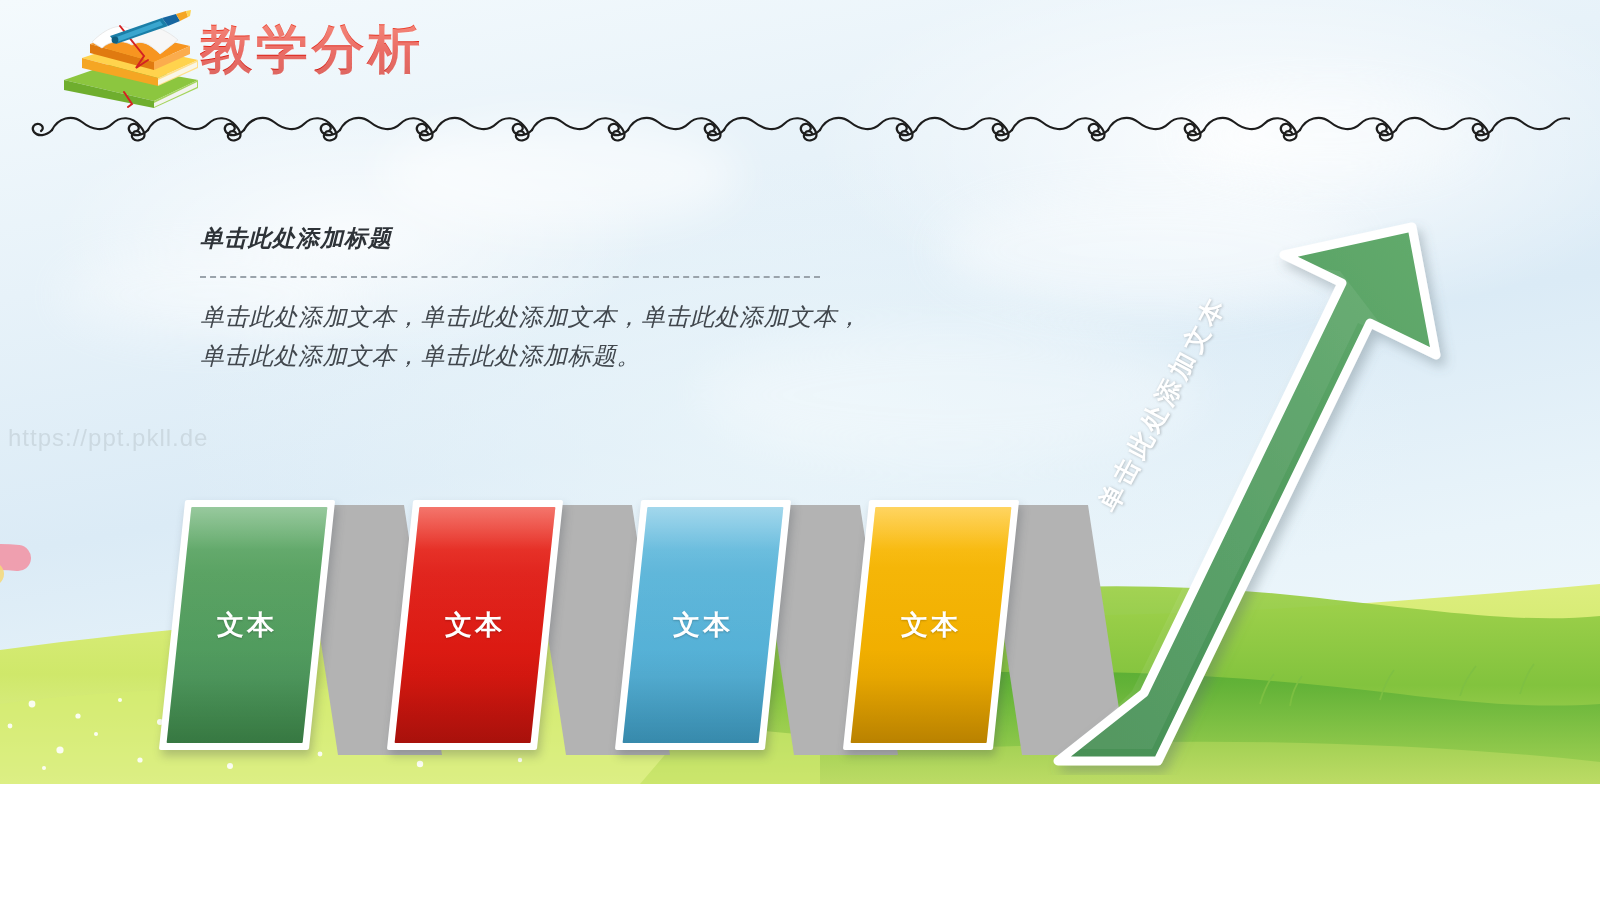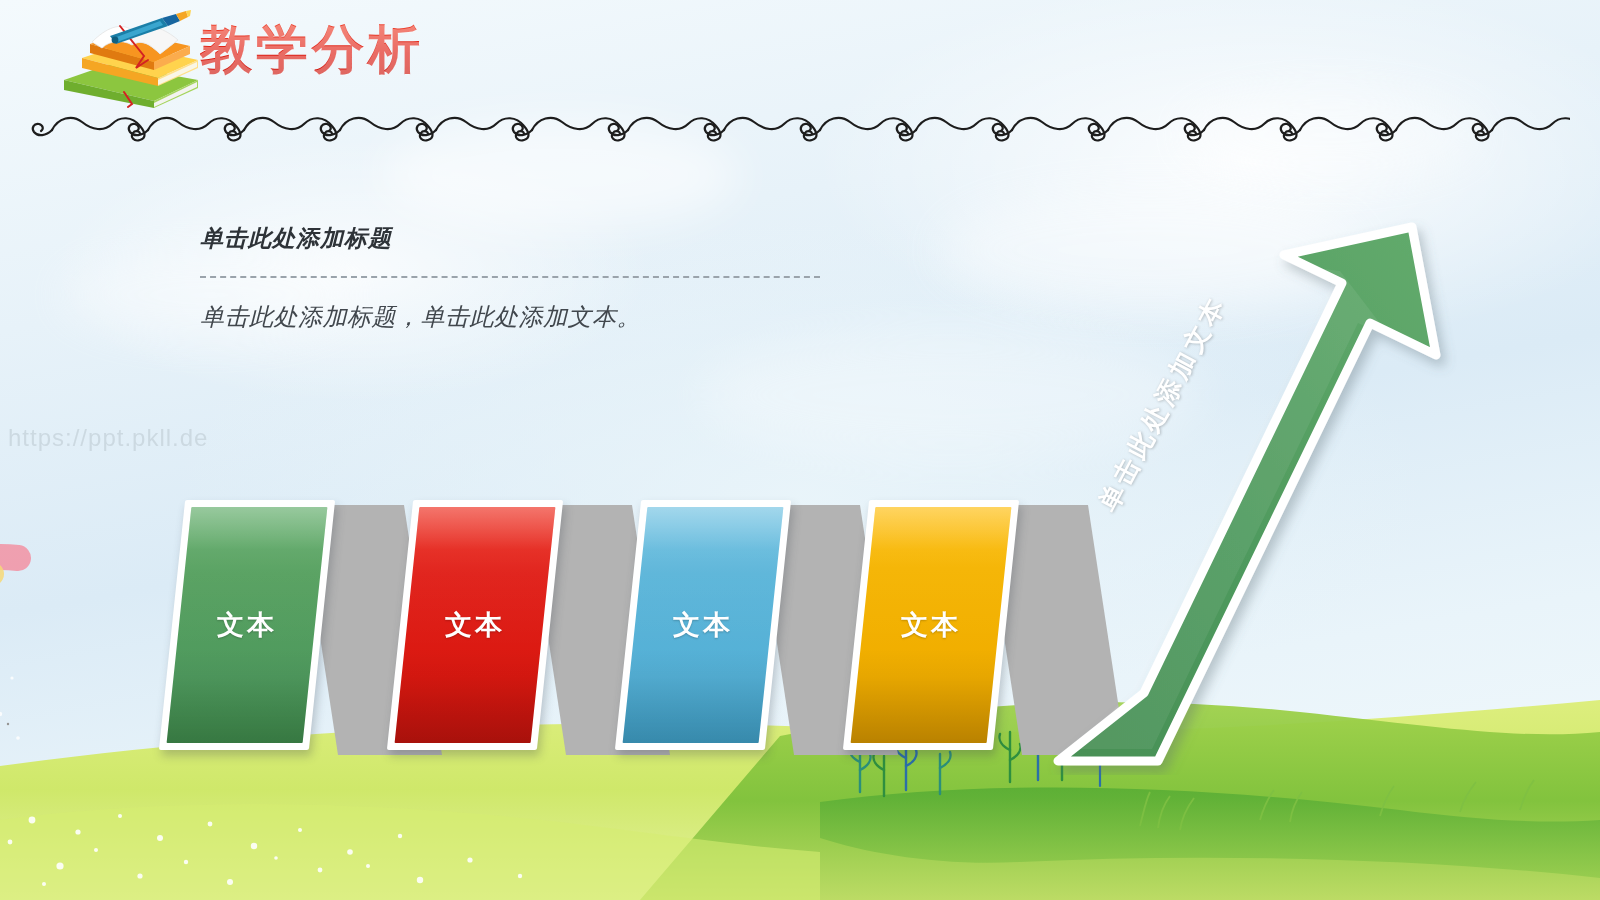--- a/index.html
+++ b/index.html
@@ -5,21 +5,21 @@
   * { margin:0; padding:0; box-sizing:border-box; }
   html, body {
     width:1600px; height:900px;
     font-family:"Liberation Sans", sans-serif;
     overflow:hidden;
   }
 
   
   .slide{
     position:relative;
-    width:1600px; height:900px;
+    width:1600px; height:784px;
     background:
       radial-gradient(ellipse 700px 300px at 78% 18%, rgba(255,255,255,.85) 0%, rgba(255,255,255,0) 62%),
       radial-gradient(ellipse 500px 220px at 22% 30%, rgba(255,255,255,.75) 0%, rgba(255,255,255,0) 60%),
       radial-gradient(ellipse 900px 400px at 50% 55%, rgba(234,245,250,.9) 0%, rgba(234,245,250,0) 70%),
       linear-gradient(170deg,#f4fafd 0%, #e7f2f9 28%, #dbebf6 52%, #e9f4fa 74%, #f3fafc 100%);
     overflow:hidden;
   }
 
   
   .cloud{ position:absolute; border-radius:50%; background:rgba(255,255,255,.55); filter:blur(22px); }
@@ -203,21 +203,22 @@
         <use href="#flo" x="1366" y="0"></use>
           <use href="#flo" x="1462" y="0"></use>
       </g>
     </svg>
   </div>
 
   <div class="text-block">
     <div class="tb-heading">单击此处添加标题</div>
     <div class="tb-rule"></div>
     <div class="tb-body">
-      <span>单击此处添加标题，单击此处添加文本。</span>
+      <span>单击此处添加文本，单击此处添加文本，单击此处添加文本，</span>
+      <span>单击此处添加文本，单击此处添加标题。</span>
     </div>
   </div>
 
   <div class="watermark">https://ppt.pkll.de</div>
 
   <svg class="rainbow" viewBox="0 0 190 260">
     <g fill="none" stroke-linecap="round" opacity=".9">
       <path d="M-40 270 A 150 150 0 0 1 96 30" stroke="#f4889a" stroke-width="26" opacity=".85"></path>
       <path d="M-40 270 A 124 124 0 0 1 70 46" stroke="#f9d76a" stroke-width="24" opacity=".85"></path>
       <path d="M-40 270 A 100 100 0 0 1 46 64" stroke="#b6dd7e" stroke-width="22" opacity=".8"></path>

